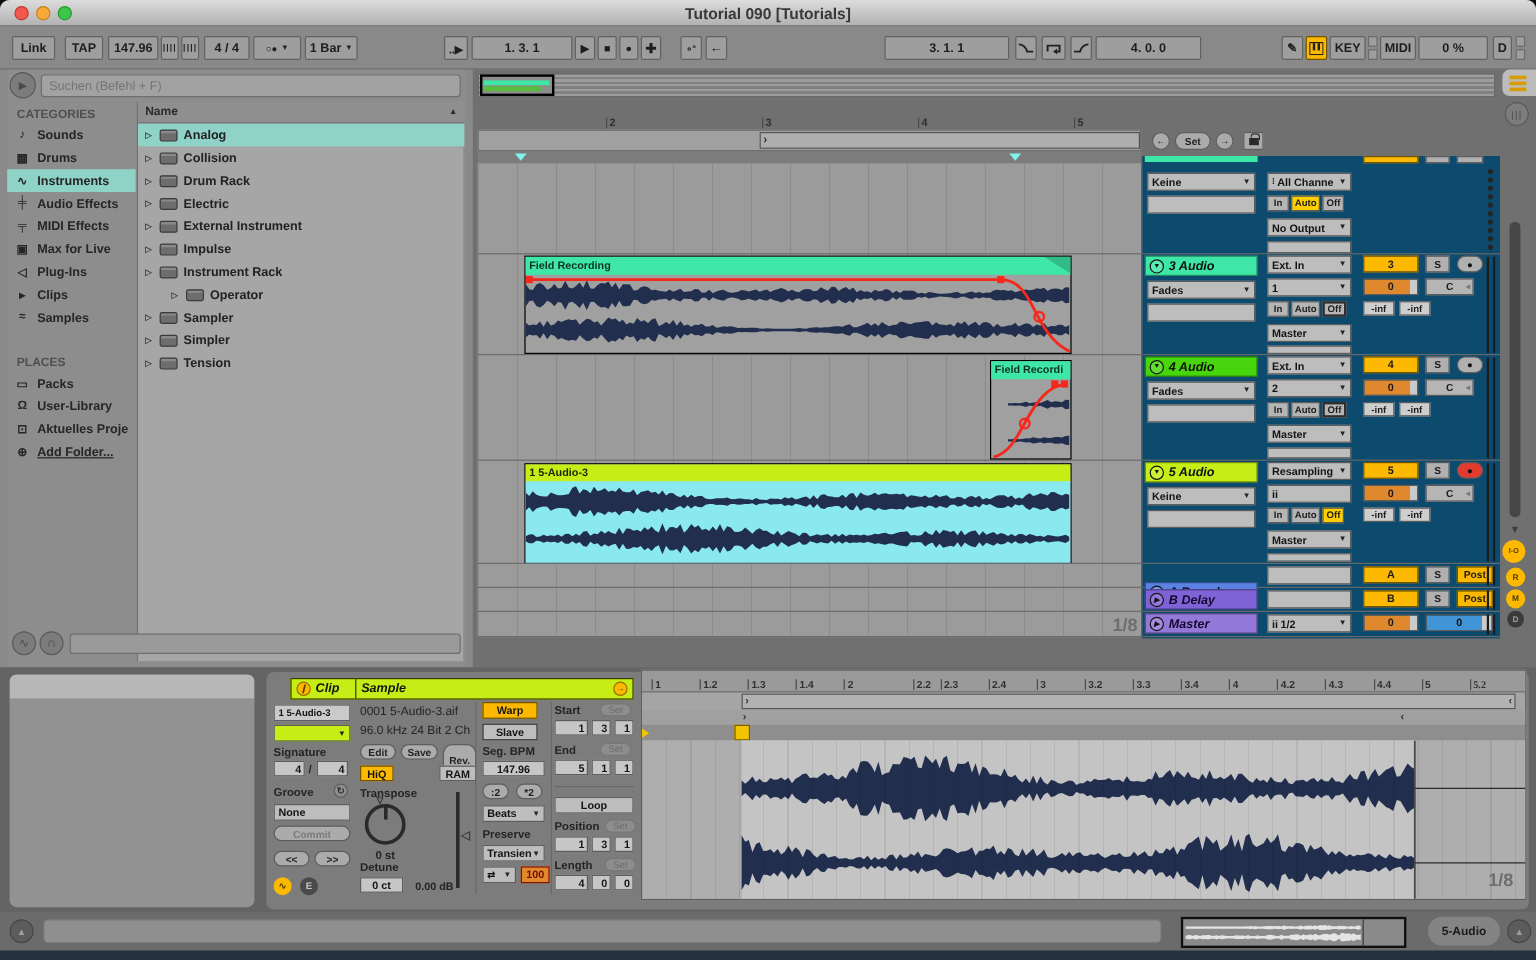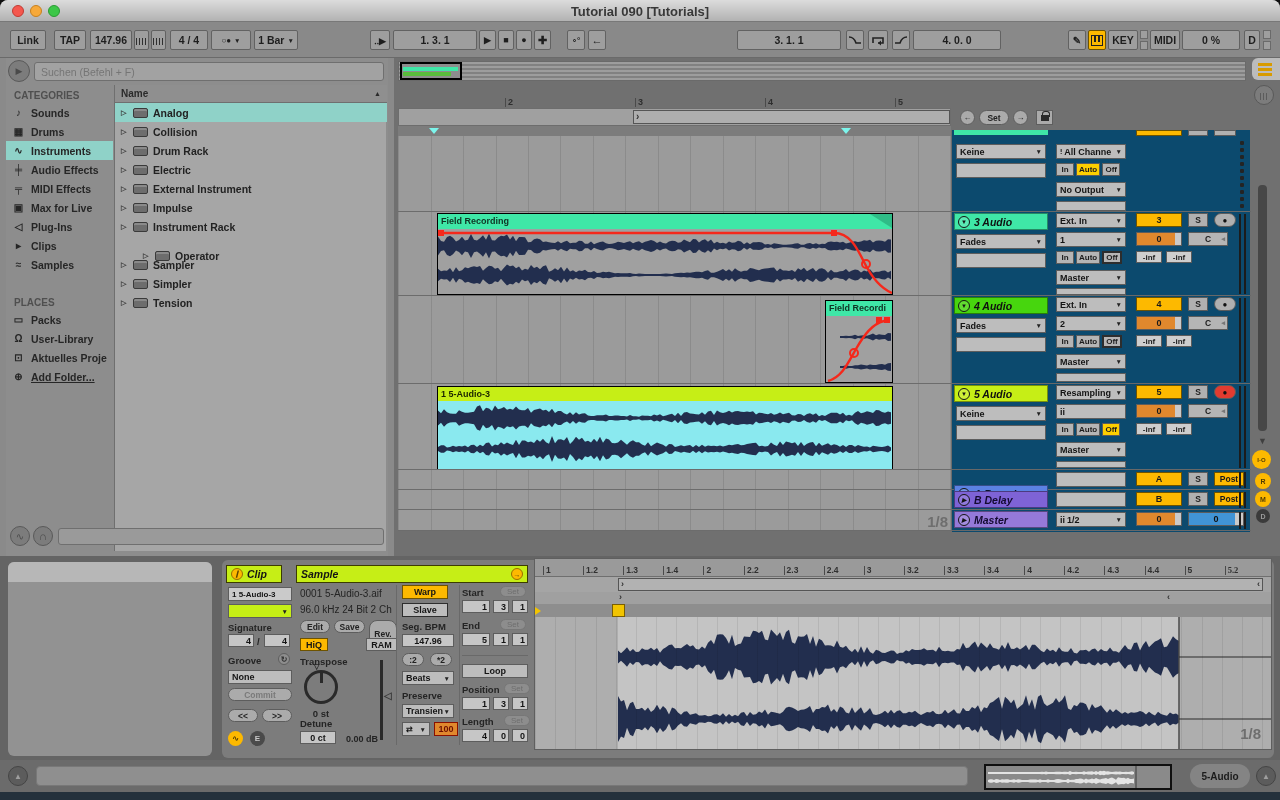--- a/index.html
+++ b/index.html
@@ -269,21 +269,21 @@
           <div class="li-row" style="top: 95px;">
             <span class="tri">▷</span>
             <span class="devicon"></span>
             <span>Impulse</span>
           </div>
           <div class="li-row" style="top: 114px;">
             <span class="tri">▷</span>
             <span class="devicon"></span>
             <span>Instrument Rack</span>
           </div>
-          <div class="li-row" style="top: 143px; padding-left: 28px;">
+          <div class="li-row" style="top: 133px; padding-left: 28px;">
             <span class="tri">▷</span>
             <span class="devicon"></span>
             <span>Operator</span>
           </div>
           <div class="li-row" style="top: 152px;">
             <span class="tri">▷</span>
             <span class="devicon"></span>
             <span>Sampler</span>
           </div>
           <div class="li-row" style="top: 171px;">
@@ -584,21 +584,21 @@
     <div class="sidecirc" style="left:861px;top:433px;width:16px;height:16px;background:var(--badge-yellow);font-size:7px;color:#523c00">M</div>
     <div class="sidecirc" style="left:862px;top:451px;width:14px;height:14px;background:#3b3b3b;font-size:7px;color:#9a9a9a">D</div>
   </div>
 
   <div class="a" id="bottom">
     <div class="a" id="infobox">
         <div class="a" id="infotop"></div>
       </div>
     <div class="a" id="clippanel">
 
-      <div class="phead" style="left:4px;top:5px;width:56px">
+      <div class="phead" style="left:20px;top:5px;width:56px">
           <span class="roundy">❙</span>
           <span>Clip</span>
         </div>
       <div class="bx" style="left:6px;top:27px;width:64px;height:14px;background:#cacaca;font-size:8px">1 5-Audio-3</div>
       <div class="bx" style="left:6px;top:44px;width:64px;height:14px;background:var(--track5-lime)">
           <span class="dd">▼</span>
         </div>
       <div class="lbl" style="left:6px;top:62px">Signature</div>
       <div class="nbx" style="left:6px;top:74px;width:26px">4</div>
       <div class="lbl" style="left:35px;top:76px">/</div>
@@ -682,21 +682,21 @@
       <div class="nbx" style="left:290px;top:169px;width:16px">0</div>
     </div>
 
     <div class="a" id="wavepanel">
       <div class="a" id="wvruler">
           <span class="tick" style="left: 8px;">1</span>
           <span class="tick" style="left: 48.1px;">1.2</span>
           <span class="tick" style="left: 88.2px;">1.3</span>
           <span class="tick" style="left: 128.3px;">1.4</span>
           <span class="tick" style="left: 168.4px;">2</span>
-          <span class="tick" style="left: 209px;">2.2</span>
+          <span class="tick" style="left: 226px;">2.2</span>
           <span class="tick" style="left: 248.6px;">2.3</span>
           <span class="tick" style="left: 288.7px;">2.4</span>
           <span class="tick" style="left: 328.8px;">3</span>
           <span class="tick" style="left: 368.9px;">3.2</span>
           <span class="tick" style="left: 409px;">3.3</span>
           <span class="tick" style="left: 449.1px;">3.4</span>
           <span class="tick" style="left: 489.2px;">4</span>
           <span class="tick" style="left: 529.3px;">4.2</span>
           <span class="tick" style="left: 569.4px;">4.3</span>
           <span class="tick" style="left: 609.5px;">4.4</span>

